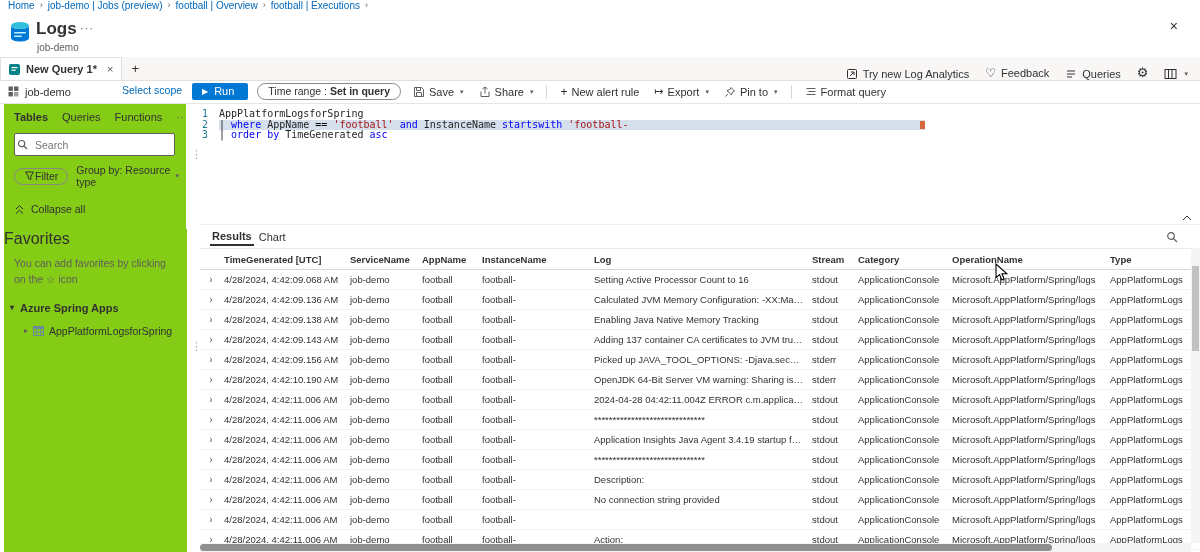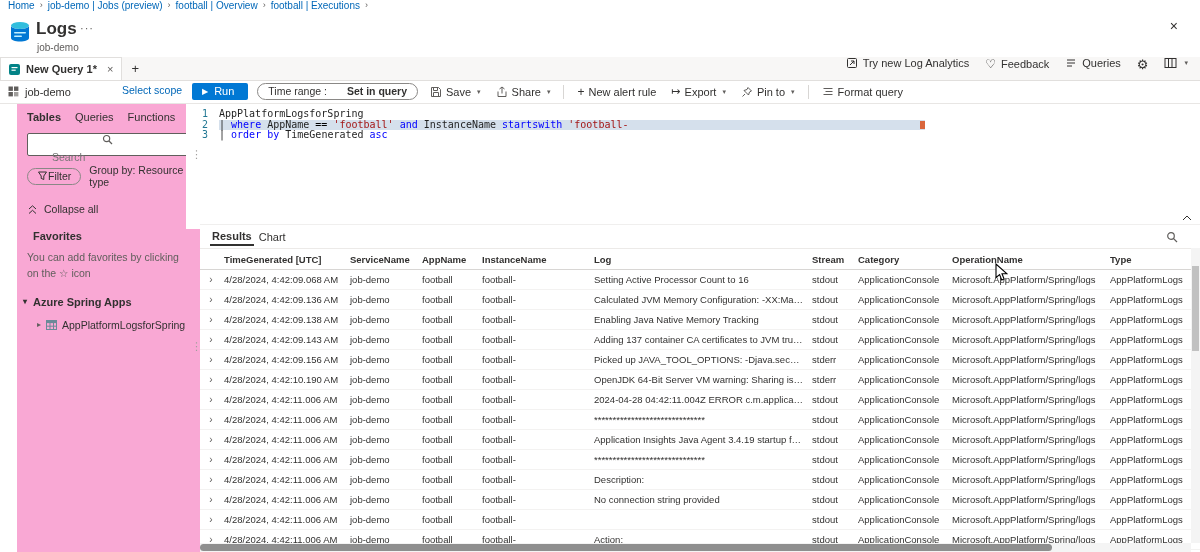--- a/index.html
+++ b/index.html
@@ -21,59 +21,59 @@
   .page-subtitle{position:absolute;left:37px;top:25px;font-size:10px;color:#605e5c;}
   .close-btn{position:absolute;right:10px;top:1px;font-size:14px;color:#323130;cursor:pointer;}
 
   
   .tabstrip{position:absolute;left:0;top:57px;right:0;height:23px;background:#f8f7f6;
             border-bottom:1px solid #e1dfdd;display:flex;align-items:stretch;}
   .qtab{display:flex;align-items:center;gap:6px;padding:0 8px;background:#fff;border:1px solid #e1dfdd;
         border-bottom:none;font-size:11px;font-weight:700;cursor:pointer;text-align:right;}
   .qtab-close{color:#605e5c;font-weight:400;font-size:11px;margin-left:4px;}
   .newtab-btn{width:26px;display:flex;align-items:center;justify-content:center;color:#323130;font-size:13px;cursor:pointer;}
-  .strip-right{margin-left:auto;display:flex;align-items:flex-start;gap:16px;padding-right:12px;font-size:11px;}
+  .strip-right{margin-left:auto;display:flex;align-items:flex-end;gap:16px;padding-right:12px;font-size:11px;}
   .strip-cmd{display:flex;align-items:center;gap:5px;cursor:pointer;white-space:nowrap;}
   .heart{font-size:12px;color:#323130;}
   .gear{font-size:13px;color:#323130;}
 
   
   .scoperow{position:absolute;left:0;top:80px;right:0;height:23px;border-bottom:1px solid #e8e6e4;}
   .scope-left{position:absolute;left:8px;top:0;height:100%;display:flex;align-items:center;gap:6px;font-size:11px;}
   .select-scope{position:absolute;left:122px;top:4px;color:#0067b8;font-size:10.5px;cursor:pointer;}
   .toolbar{position:absolute;left:192px;top:0;right:0;height:100%;display:flex;align-items:center;gap:9px;font-size:11px;}
   .run-btn{display:flex;align-items:center;gap:6px;background:#0078d4;color:#fff;border-radius:2px;
            padding:2px 14px 3px 10px;cursor:pointer;}
   .run-play{font-size:8px;}
-  .timerange-pill{display:flex;align-items:center;gap:20px;border:1px solid #8a8886;border-radius:11px;
+  .timerange-pill{display:flex;align-items:center;gap:3px;border:1px solid #8a8886;border-radius:11px;
                   padding:1px 10px 2px;font-size:10.5px;cursor:pointer;}
   .tr-value{font-weight:700;}
   .tb-btn{display:flex;align-items:center;gap:4px;padding:0 3px;color:#323130;cursor:pointer;white-space:nowrap;}
   .caret{font-size:7px;color:#605e5c;margin-left:2px;}
   .tb-sep{width:1px;height:14px;background:#d8d6d4;margin:0 1px;}
   .plus-glyph{font-size:12px;color:#323130;}
   .mapsto{font-size:11px;color:#323130;}
 
   
-  .sidebar{position:absolute;left:17px;top:104px;width:183px;bottom:0;background:#f9a8d4;}
+  .sidebar{position:absolute;left:4px;top:104px;width:183px;bottom:0;background:#84cc16;}
   .side-tabs{display:flex;align-items:center;gap:14px;padding:6px 8px 7px 10px;font-size:11px;}
   .side-tabs-list{display:flex;gap:14px;}
   .side-tab{cursor:pointer;color:#323130;}
   .side-tab.active{font-weight:700;}
   .side-tabs-more{color:#605e5c;margin-left:auto;cursor:pointer;font-size:10px;letter-spacing:1px;}
   .side-collapse{color:#323130;font-size:12px;cursor:pointer;}
   .search-box{margin:2px 12px 0 10px;height:21px;border:1px solid #605e5c;border-radius:2px;display:flex;
-              align-items:center;padding:0 24px;gap:5px;background:#fff;flex-direction:column;}
+              align-items:center;padding:0 2px;gap:5px;background:#fff;}
   .search-box input{border:none;outline:none;font-size:10.5px;width:100%;font-family:inherit;color:#323130;background:transparent;}
   .filter-row{display:flex;align-items:center;gap:8px;margin:8px 8px 0 10px;}
   .filter-pill{display:flex;align-items:center;border:1px solid #8a8886;border-radius:11px;
                padding:1px 9px 2px;font-size:10.5px;cursor:pointer;}
   .groupby{font-size:10.5px;display:flex;align-items:center;gap:3px;cursor:pointer;color:#323130;}
   .collapse-all{display:flex;align-items:center;gap:6px;margin:15px 8px 0 10px;font-size:10.5px;cursor:pointer;}
-  .fav-title{margin:15px 8px 0 16px;font-size:11px;font-weight:700;}
+  .fav-title{margin:15px 8px 0 0;font-size:16px;font-weight:400;}
   .fav-hint{margin:8px 18px 0 10px;font-size:10.5px;color:#605e5c;line-height:1.5;}
   .tree-group{display:flex;align-items:center;gap:6px;margin:14px 8px 0 6px;font-size:11px;font-weight:700;cursor:pointer;}
   .tree-item{display:flex;align-items:center;gap:5px;margin:11px 8px 0 20px;font-size:10.5px;cursor:pointer;}
   .tri{font-size:8px;color:#323130;}
   .tri-sm{font-size:8px;color:#605e5c;}
 
   
   .editor{position:absolute;left:186px;top:104px;right:0;height:120px;background:#fff;padding-top:5px;}
   .ed-line{display:flex;line-height:10.5px;font-family:"DejaVu Sans Mono",monospace;font-size:10px;}
   .ed-num{width:22px;text-align:right;padding-right:11px;color:#237893;flex:none;}

